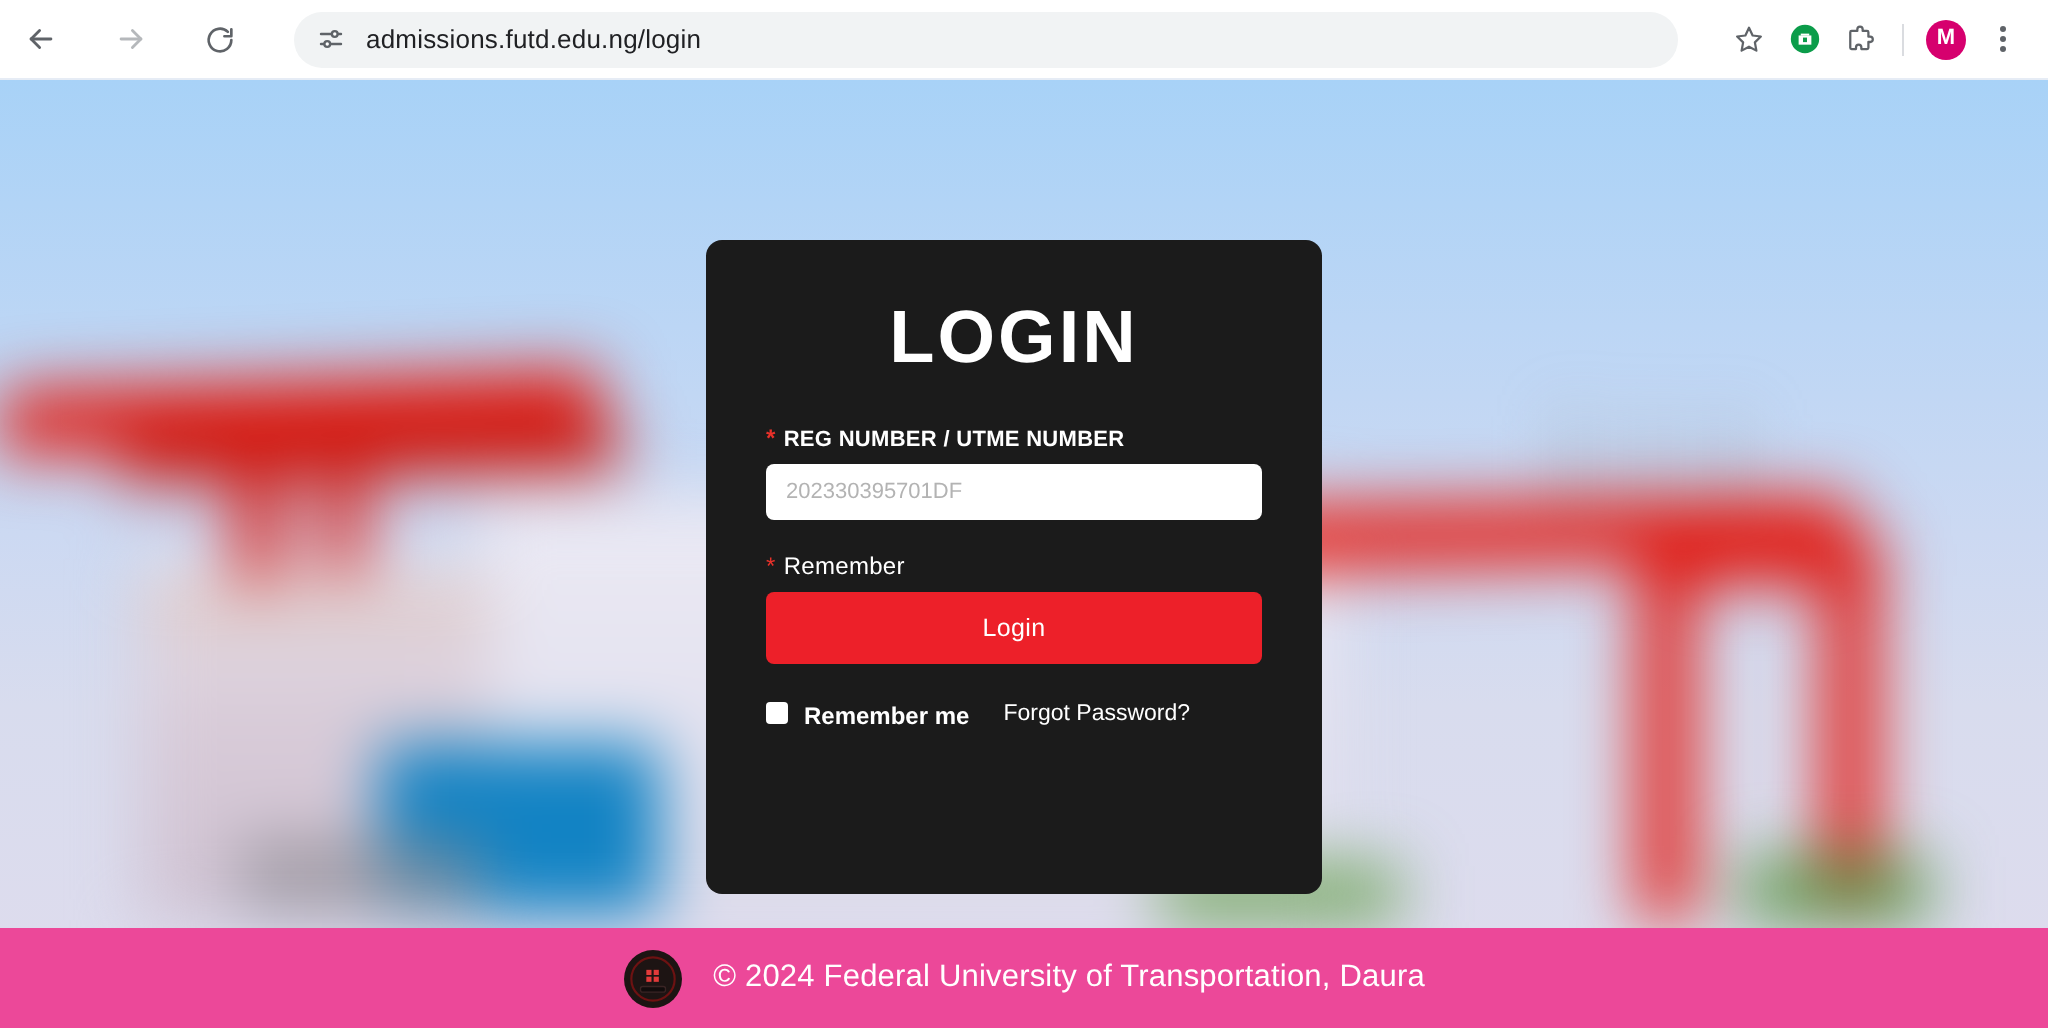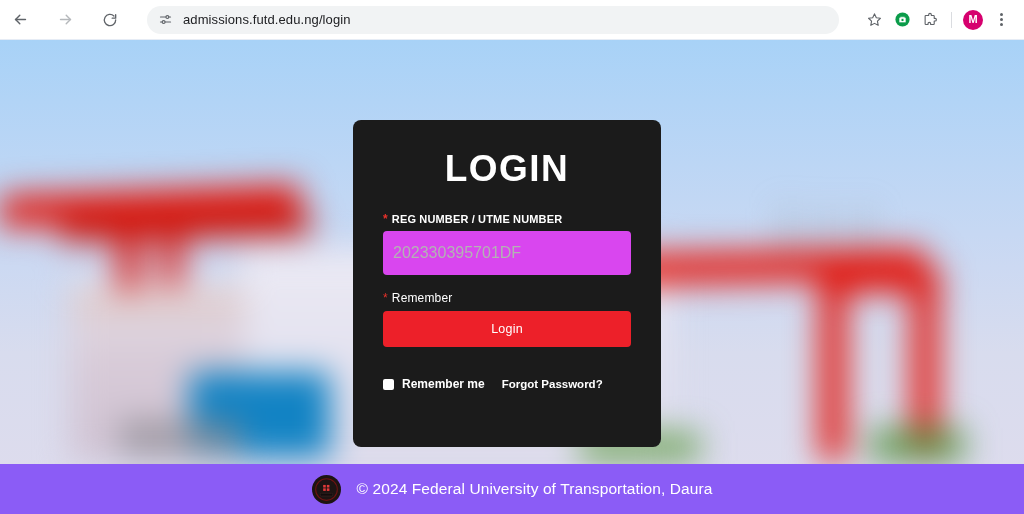--- a/index.html
+++ b/index.html
@@ -284,26 +284,26 @@
     margin-right: 4px;
     font-size: 12px;
     line-height: 1;
   }
   .input-wrap {
     position: relative;
     margin-bottom: 16px;
   }
   .text-input {
     width: 100%;
-    height: 44px;
+    height: 28px;
     box-sizing: border-box;
     border: none;
     border-radius: 4px;
-    background: #d946ef;
-    font-size: 16px;
+    background: #ffffff;
+    font-size: 11px;
     color: #333;
     padding: 0 28px 0 10px;
     font-family: "Liberation Sans", sans-serif;
     outline: none;
   }
   .text-input::placeholder { color: #b3b3b3; }
   .eye-btn {
     position: absolute;
     right: 8px;
     top: 50%;
@@ -325,52 +325,51 @@
     color: #ffffff;
     border: none;
     border-radius: 4px;
     font-size: 12.5px;
     font-family: "Liberation Sans", sans-serif;
     margin-top: 4px;
     letter-spacing: .2px;
   }
   .options-row {
     display: flex;
-    align-items: center;
-    margin-top: 30px;
+    align-items: flex-start;
+    margin-top: 19px;
   }
   .checkbox {
     width: 11px;
     height: 11px;
     background: #ffffff;
     border-radius: 2px;
     flex: 0 0 auto;
     margin-right: 8px;
   }
   .remember-label {
     color: #ffffff;
     font-size: 12px;
     font-weight: bold;
     margin-right: 17px;
   }
   .forgot-link {
     color: #ffffff;
     font-size: 11.5px;
     text-decoration: none;
-    font-weight: bold;
   }
 
   
   .footer {
     position: absolute;
     left: 0;
     bottom: 0;
     width: 1024px;
     height: 50px;
-    background: #8b5cf6;
+    background: #ec4899;
     display: flex;
     align-items: center;
     justify-content: center;
     gap: 16px;
     z-index: 20;
   }
   .footer-logo {
     width: 29px;
     height: 29px;
     border-radius: 50%;

